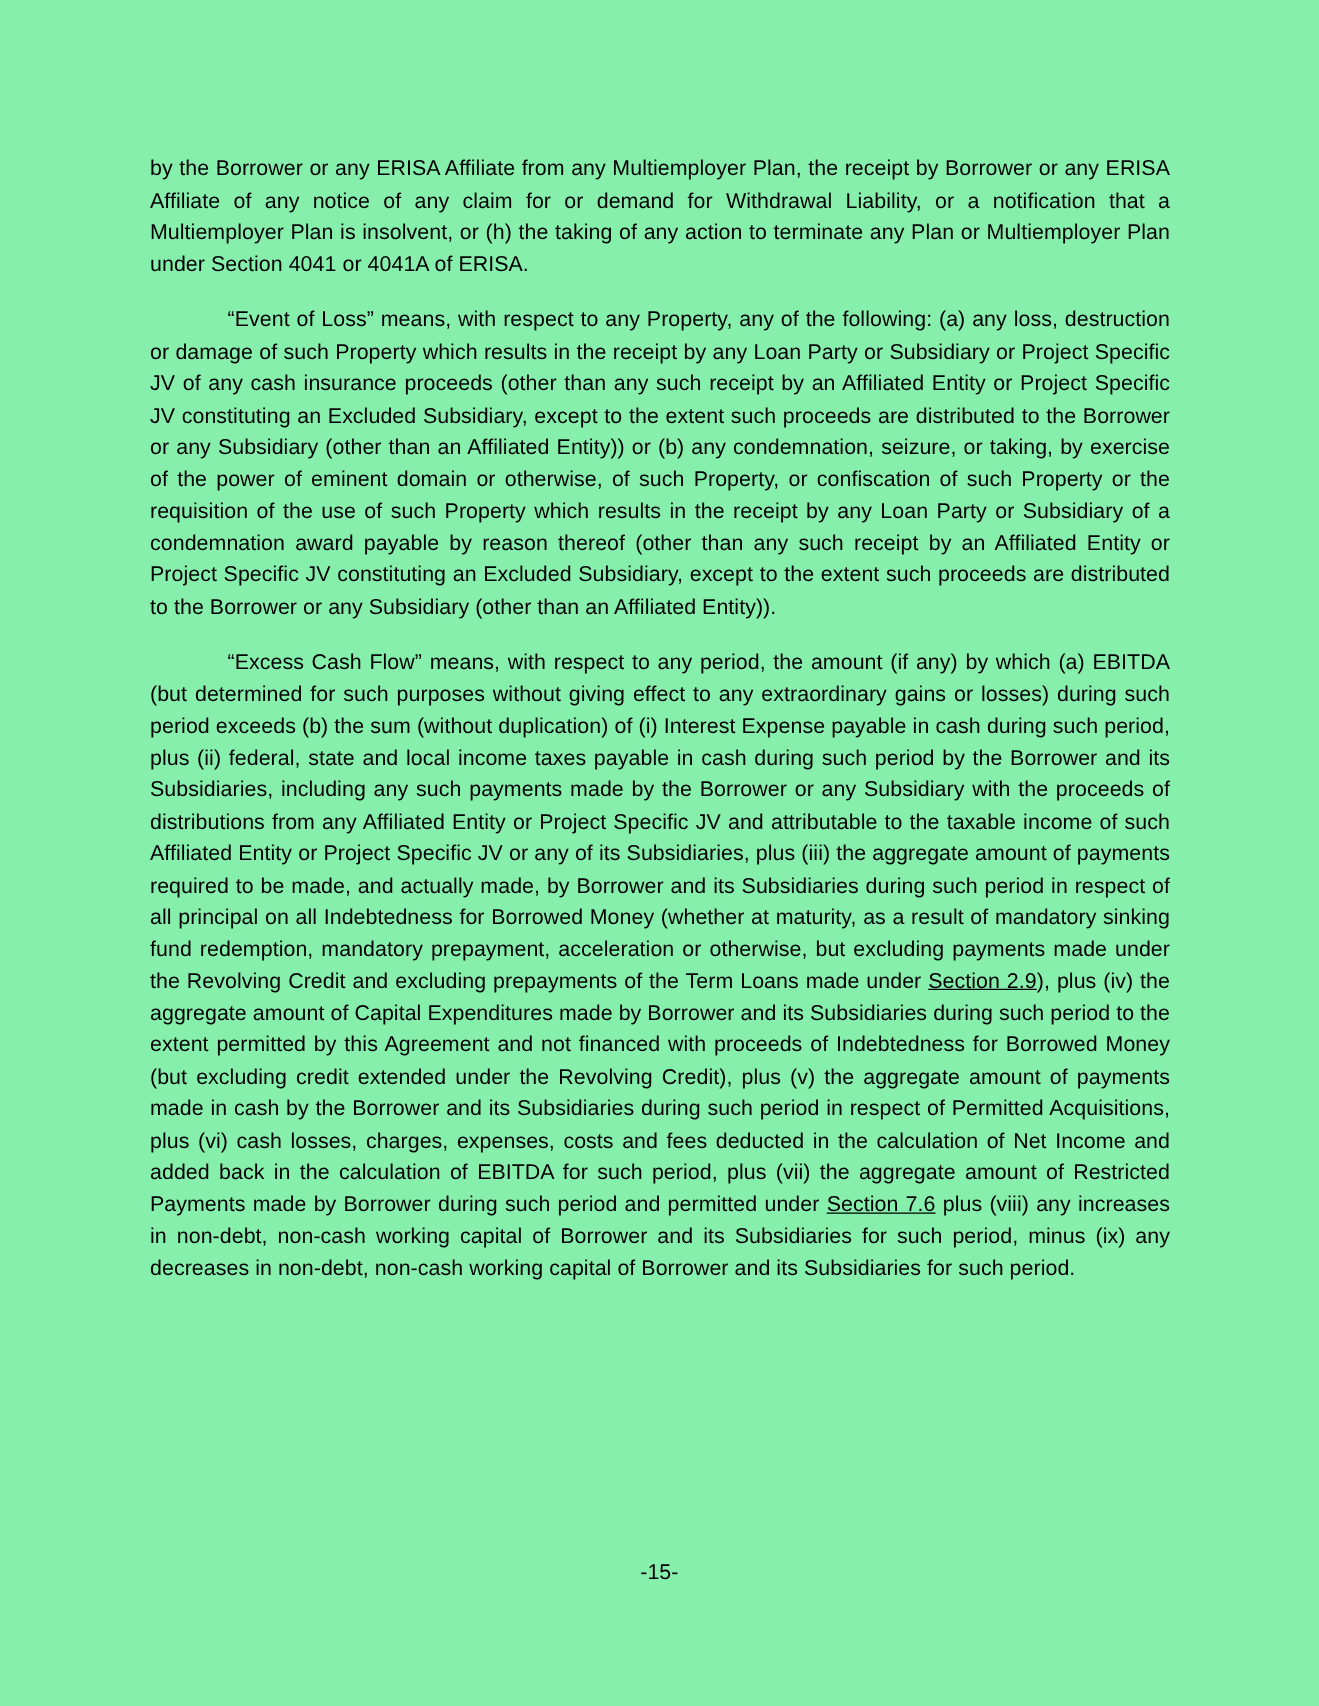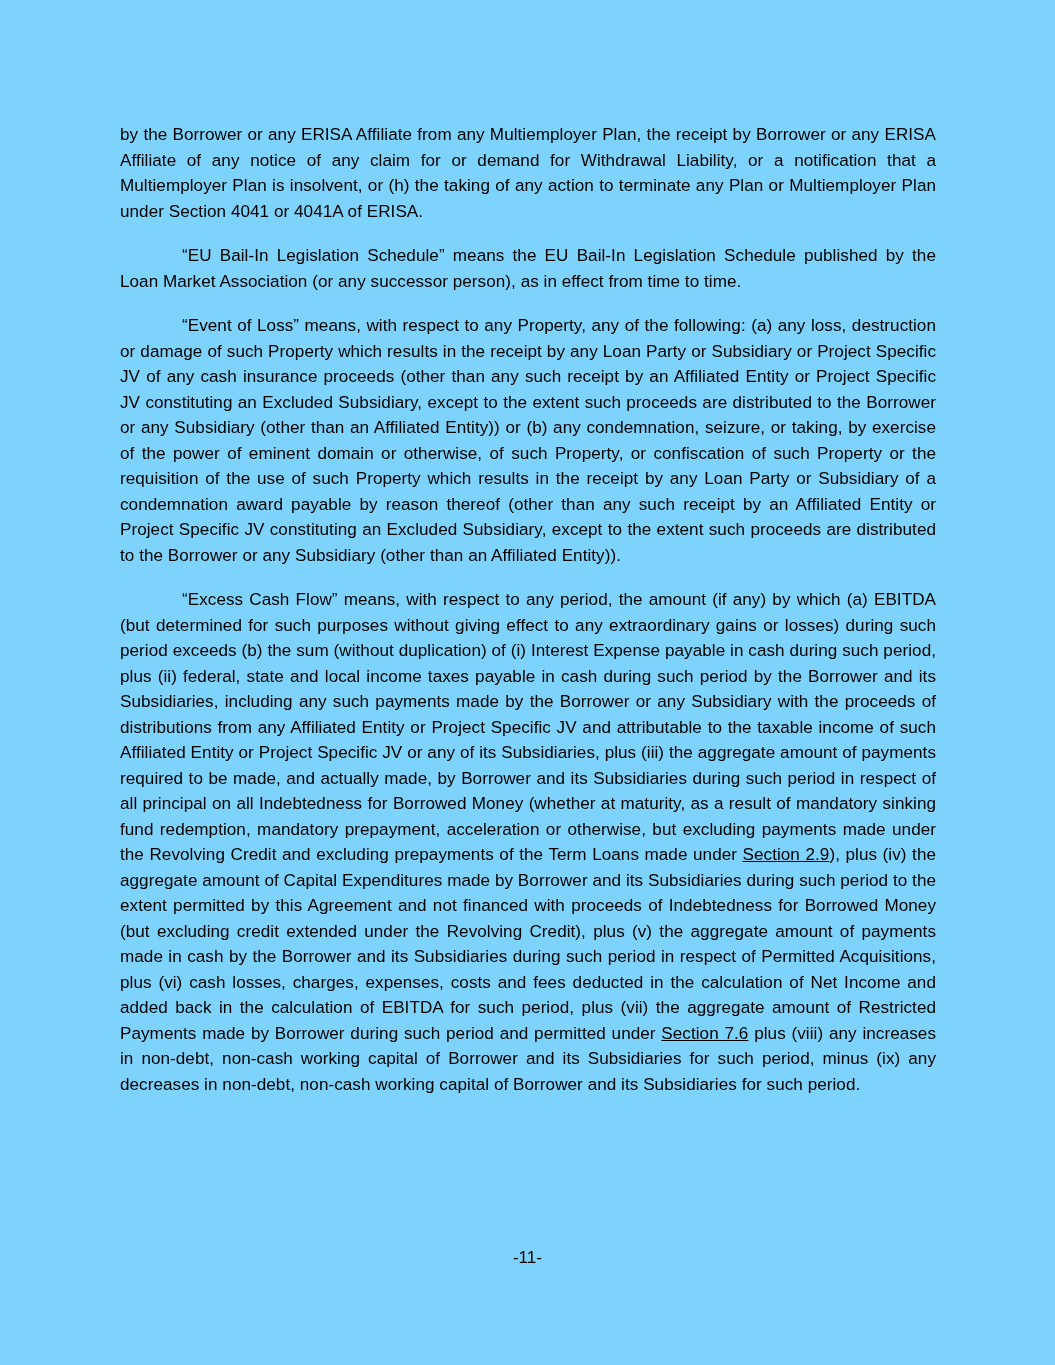--- a/index.html
+++ b/index.html
@@ -4,21 +4,21 @@
 <style>
   html, body {
     margin: 0;
     padding: 0;
     background: #ffffff;
   }
   .page {
     width: 1055px;
     height: 1365px;
     position: relative;
-    background: #7dd3fc;
+    background: #86efac;
     font-family: "Liberation Sans", sans-serif;
     color: #000000;
     box-sizing: border-box;
   }
   .content {
     position: absolute;
     left: 120px;
     top: 122px;
     width: 816px;
   }
@@ -52,18 +52,17 @@
     font-family: "Liberation Sans", sans-serif;
     color: #000000;
   }
 </style>
 </head>
 <body>
 
 <div class="page">
   <div class="content">
     <p class="para first" id="p1">by the Borrower or any ERISA Affiliate from any Multiemployer Plan, the receipt by Borrower or any ERISA Affiliate of any notice of any claim for or demand for Withdrawal Liability, or a notification that a Multiemployer Plan is insolvent, or (h) the taking of any action to terminate any Plan or Multiemployer Plan under Section 4041 or 4041A of ERISA.</p>
-    <p class="para indent" id="p2">“EU Bail-In Legislation Schedule” means the EU Bail-In Legislation Schedule published by the Loan Market Association (or any successor person), as in effect from time to time.</p>
     <p class="para indent" id="p4">“Event of Loss” means, with respect to any Property, any of the following:  (a) any loss, destruction or damage of such Property which results in the receipt by any Loan Party or Subsidiary or Project Specific JV of any cash insurance proceeds (other than any such receipt by an Affiliated Entity or Project Specific JV constituting an Excluded Subsidiary, except to the extent such proceeds are distributed to the Borrower or any Subsidiary (other than an Affiliated Entity)) or (b) any condemnation, seizure, or taking, by exercise of the power of eminent domain or otherwise, of such Property, or confiscation of such Property or the requisition of the use of such Property which results in the receipt by any Loan Party or Subsidiary of a condemnation award payable by reason thereof (other than any such receipt by an Affiliated Entity or Project Specific JV constituting an Excluded Subsidiary, except to the extent such proceeds are distributed to the Borrower or any Subsidiary (other than an Affiliated Entity)).</p>
     <p class="para indent last" id="p5">“Excess Cash Flow” means, with respect to any period, the amount (if any) by which (a) EBITDA (but determined for such purposes without giving effect to any extraordinary gains or losses) during such period exceeds (b) the sum (without duplication) of (i) Interest Expense payable in cash during such period, plus (ii) federal, state and local income taxes payable in cash during such period by the Borrower and its Subsidiaries, including any such payments made by the Borrower or any Subsidiary with the proceeds of distributions from any Affiliated Entity or Project Specific JV and attributable to the taxable income of such Affiliated Entity or Project Specific JV or any of its Subsidiaries, plus (iii) the aggregate amount of payments required to be made, and actually made, by Borrower and its Subsidiaries during such period in respect of all principal on all Indebtedness for Borrowed Money (whether at maturity, as a result of mandatory sinking fund redemption, mandatory prepayment, acceleration or otherwise, but excluding payments made under the Revolving Credit and excluding prepayments of the Term Loans made under <span class="u">Section 2.9</span>), plus (iv) the aggregate amount of Capital Expenditures made by Borrower and its Subsidiaries during such period to the extent permitted by this Agreement and not financed with proceeds of Indebtedness for Borrowed Money (but excluding credit extended under the Revolving Credit), plus (v) the aggregate amount of payments made in cash by the Borrower and its Subsidiaries during such period in respect of Permitted Acquisitions, plus (vi) cash losses, charges, expenses, costs and fees deducted in the calculation of Net Income and added back in the calculation of EBITDA for such period, plus (vii) the aggregate amount of Restricted Payments made by Borrower during such period and permitted under <span class="u">Section 7.6</span> plus (viii) any increases in non-debt, non-cash working capital of Borrower and its Subsidiaries for such period, minus (ix) any decreases in non-debt, non-cash working capital of Borrower and its Subsidiaries for such period.</p>
   </div>
-  <div class="footer">-11-</div>
+  <div class="footer">-15-</div>
 </div>
 
 </body></html>

